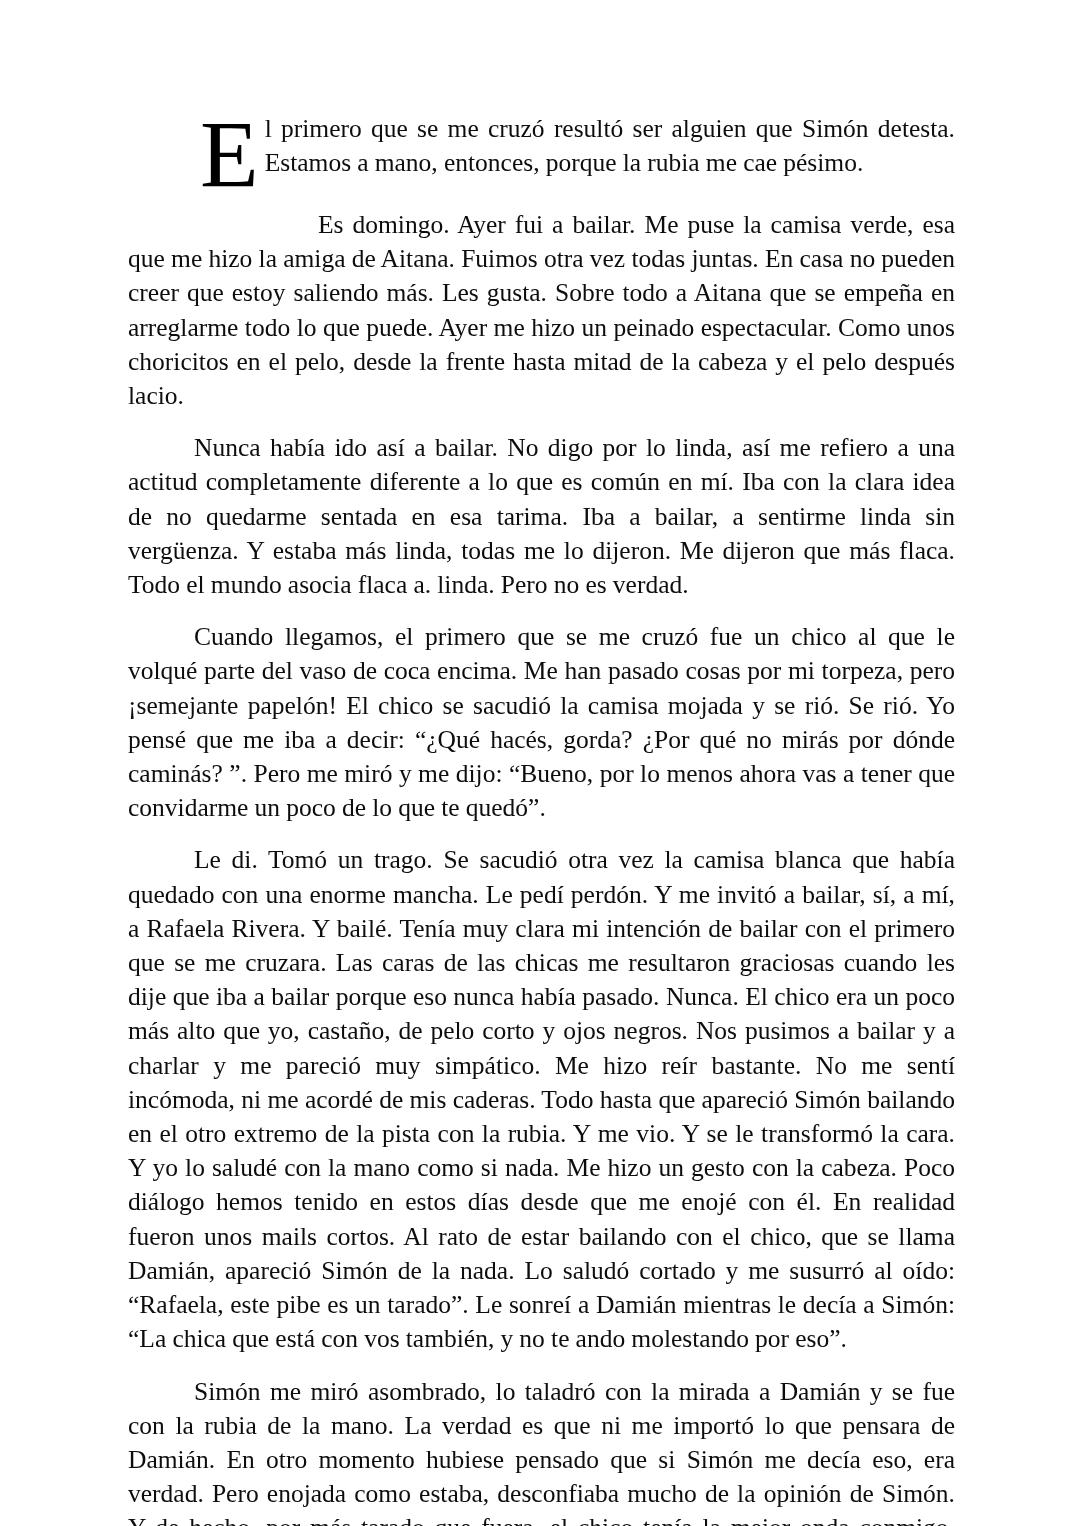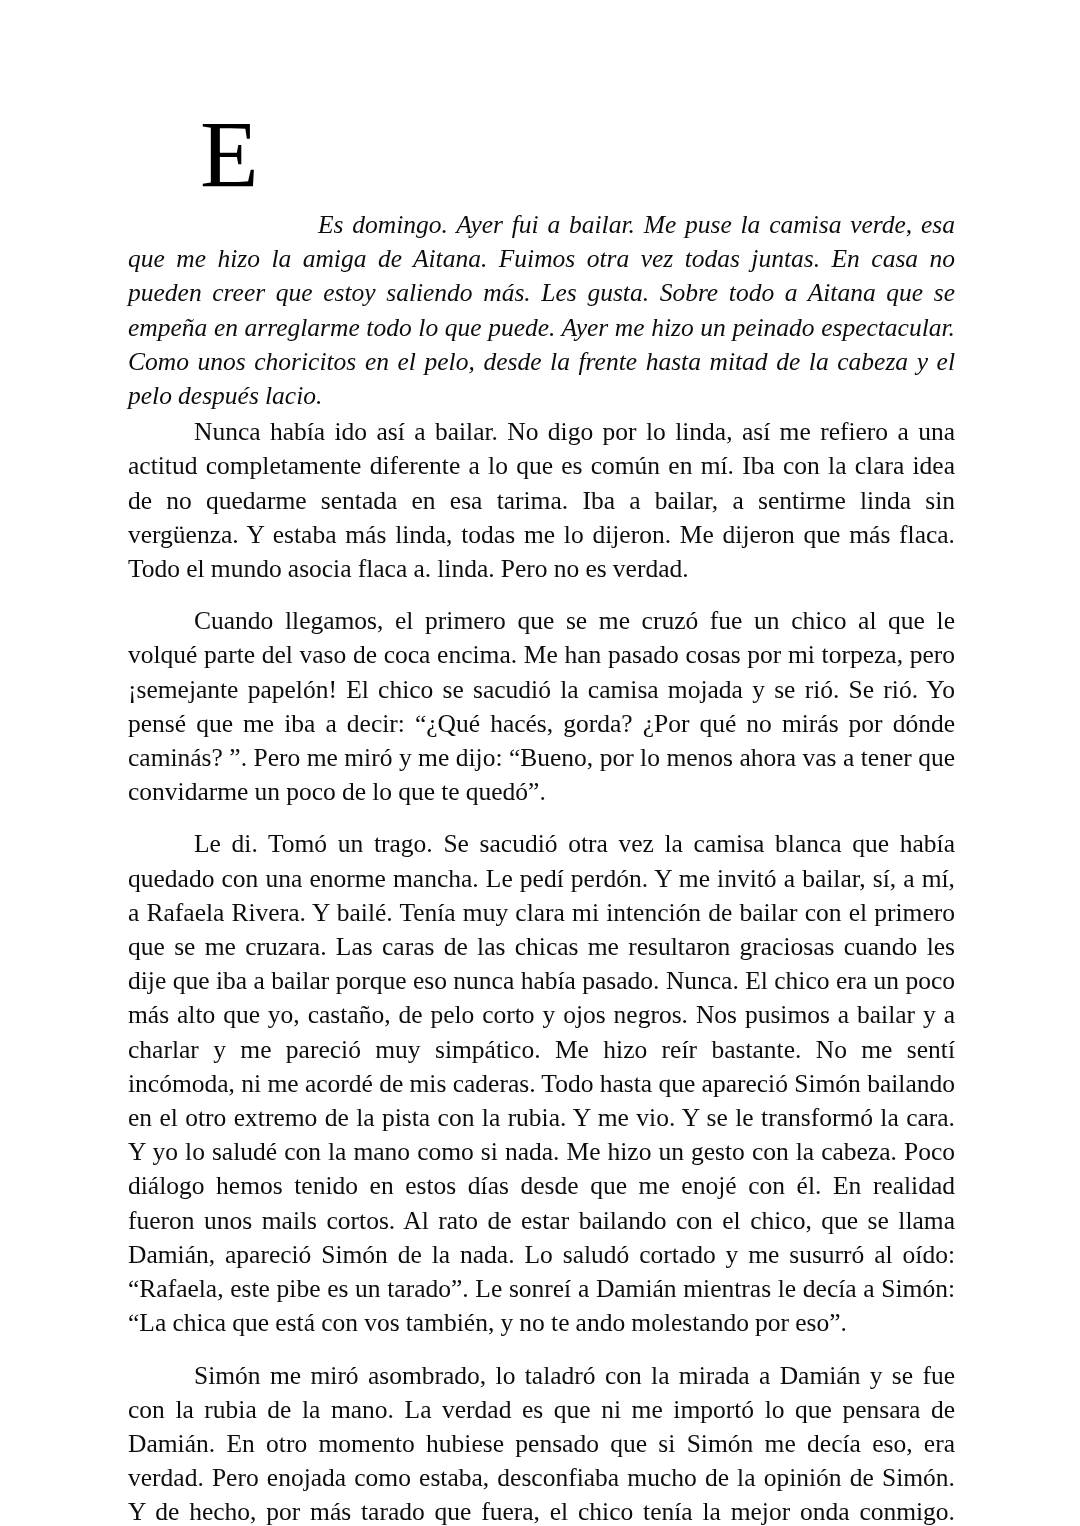--- a/index.html
+++ b/index.html
@@ -59,36 +59,35 @@
     margin: 6px 6px 0 72px;
     padding: 0;
     -webkit-user-select: text;
     user-select: text;
   }
 
   
   .para-after-drop {
     text-indent: 190px;
     margin-top: 0;
-    margin-bottom: 2px;
-    font-style: italic;
+    margin-bottom: 18px;
   }
 
   .para-body {
     display: inline;
   }
 </style>
 </head>
 <body>
 
 <div class="page">
 
   <div class="text-column">
 
-    <p class="para para-drop"><span class="dropcap">E</span></p>
+    <p class="para para-drop"><span class="dropcap">E</span><span class="para-body">l primero que se me cruzó resultó ser alguien que Simón detesta. Estamos a mano, entonces, porque la rubia me cae pésimo.</span></p>
 
     <p class="para para-after-drop">Es domingo. Ayer fui a bailar. Me puse la camisa verde, esa que me hizo la amiga de Aitana. Fuimos otra vez todas juntas. En casa no pueden creer que estoy saliendo más. Les gusta. Sobre todo a Aitana que se empeña en arreglarme todo lo que puede. Ayer me hizo un peinado espectacular. Como unos choricitos en el pelo, desde la frente hasta mitad de la cabeza y el pelo después lacio.</p>
 
     <p class="para">Nunca había ido así a bailar. No digo por lo linda, así me refiero a una actitud completamente diferente a lo que es común en mí. Iba con la clara idea de no quedarme sentada en esa tarima. Iba a bailar, a sentirme linda sin vergüenza. Y estaba más linda, todas me lo dijeron. Me dijeron que más flaca. Todo el mundo asocia flaca a. linda. Pero no es verdad.</p>
 
     <p class="para">Cuando llegamos, el primero que se me cruzó fue un chico al que le volqué parte del vaso de coca encima. Me han pasado cosas por mi torpeza, pero ¡semejante papelón! El chico se sacudió la camisa mojada y se rió. Se rió. Yo pensé que me iba a decir: “¿Qué hacés, gorda? ¿Por qué no mirás por dónde caminás? ”. Pero me miró y me dijo: “Bueno, por lo menos ahora vas a tener que convidarme un poco de lo que te quedó”.</p>
 
     <p class="para">Le di. Tomó un trago. Se sacudió otra vez la camisa blanca que había quedado con una enorme mancha. Le pedí perdón. Y me invitó a bailar, sí, a mí, a Rafaela Rivera. Y bailé. Tenía muy clara mi intención de bailar con el primero que se me cruzara. Las caras de las chicas me resultaron graciosas cuando les dije que iba a bailar porque eso nunca había pasado. Nunca. El chico era un poco más alto que yo, castaño, de pelo corto y ojos negros. Nos pusimos a bailar y a charlar y me pareció muy simpático. Me hizo reír bastante. No me sentí incómoda, ni me acordé de mis caderas. Todo hasta que apareció Simón bailando en el otro extremo de la pista con la rubia. Y me vio. Y se le transformó la cara. Y yo lo saludé con la mano como si nada. Me hizo un gesto con la cabeza. Poco diálogo hemos tenido en estos días desde que me enojé con él. En realidad fueron unos mails cortos. Al rato de estar bailando con el chico, que se llama Damián, apareció Simón de la nada. Lo saludó cortado y me susurró al oído: “Rafaela, este pibe es un tarado”. Le sonreí a Damián mientras le decía a Simón: “La chica que está con vos también, y no te ando molestando por eso”.</p>
 
     <p class="para">Simón me miró asombrado, lo taladró con la mirada a Damián y se fue con la rubia de la mano. La verdad es que ni me importó lo que pensara de Damián. En otro momento hubiese pensado que si Simón me decía eso, era verdad. Pero enojada como estaba, desconfiaba mucho de la opinión de Simón. Y de hecho, por más tarado que fuera, el chico tenía la mejor onda conmigo. Parece que el problema, por lo que me contó Damián, es que hubo una discusión entre ellos por un partido de fútbol, porque</p>

